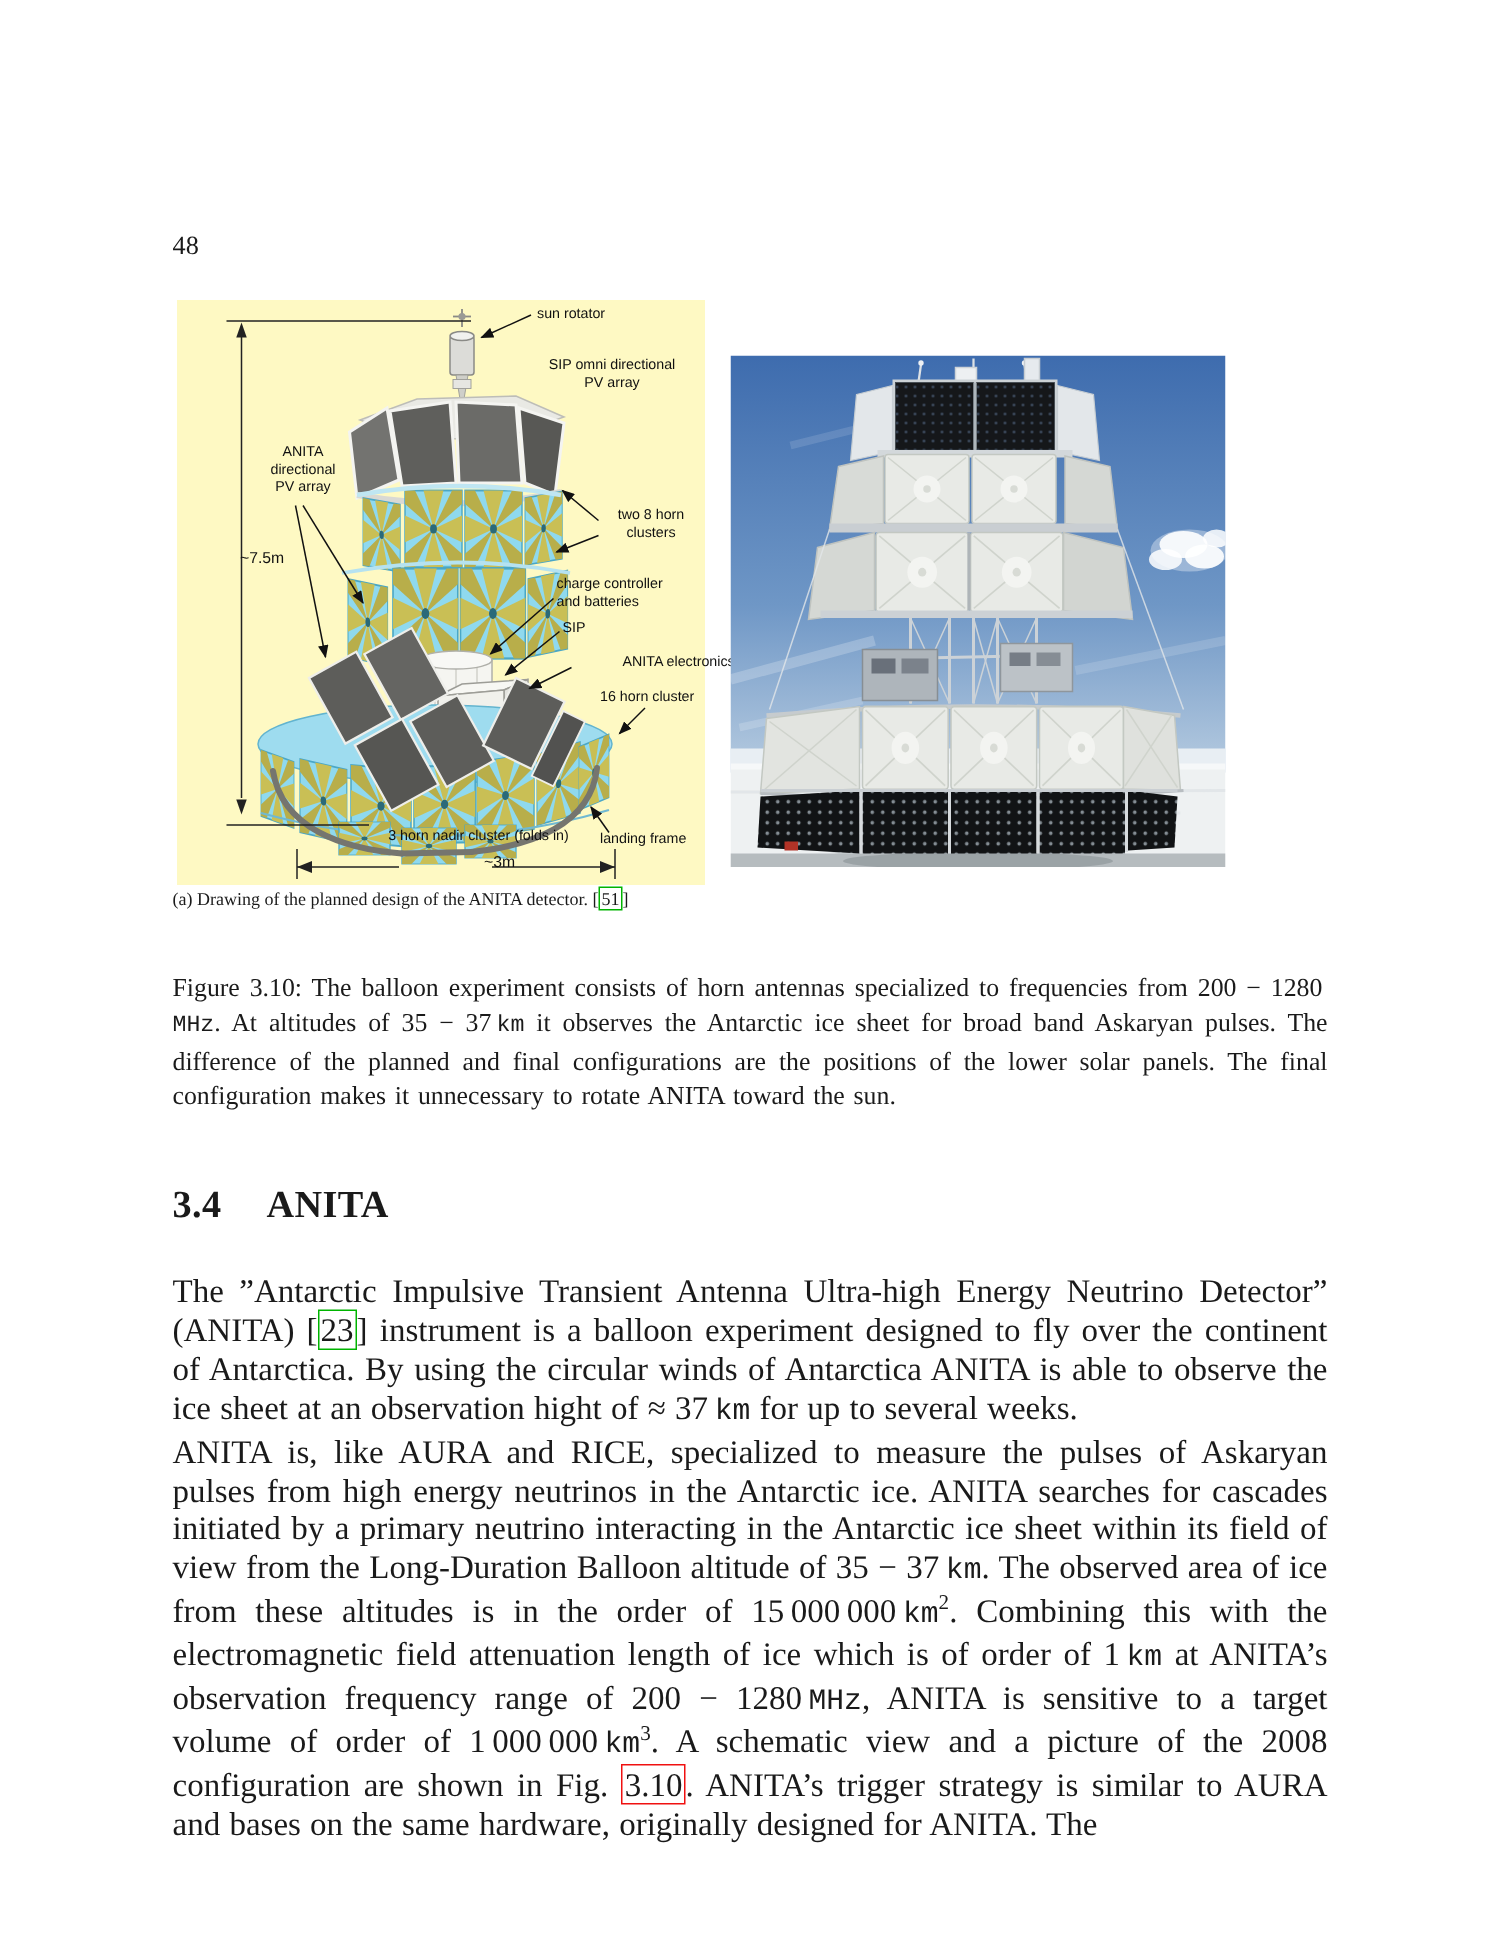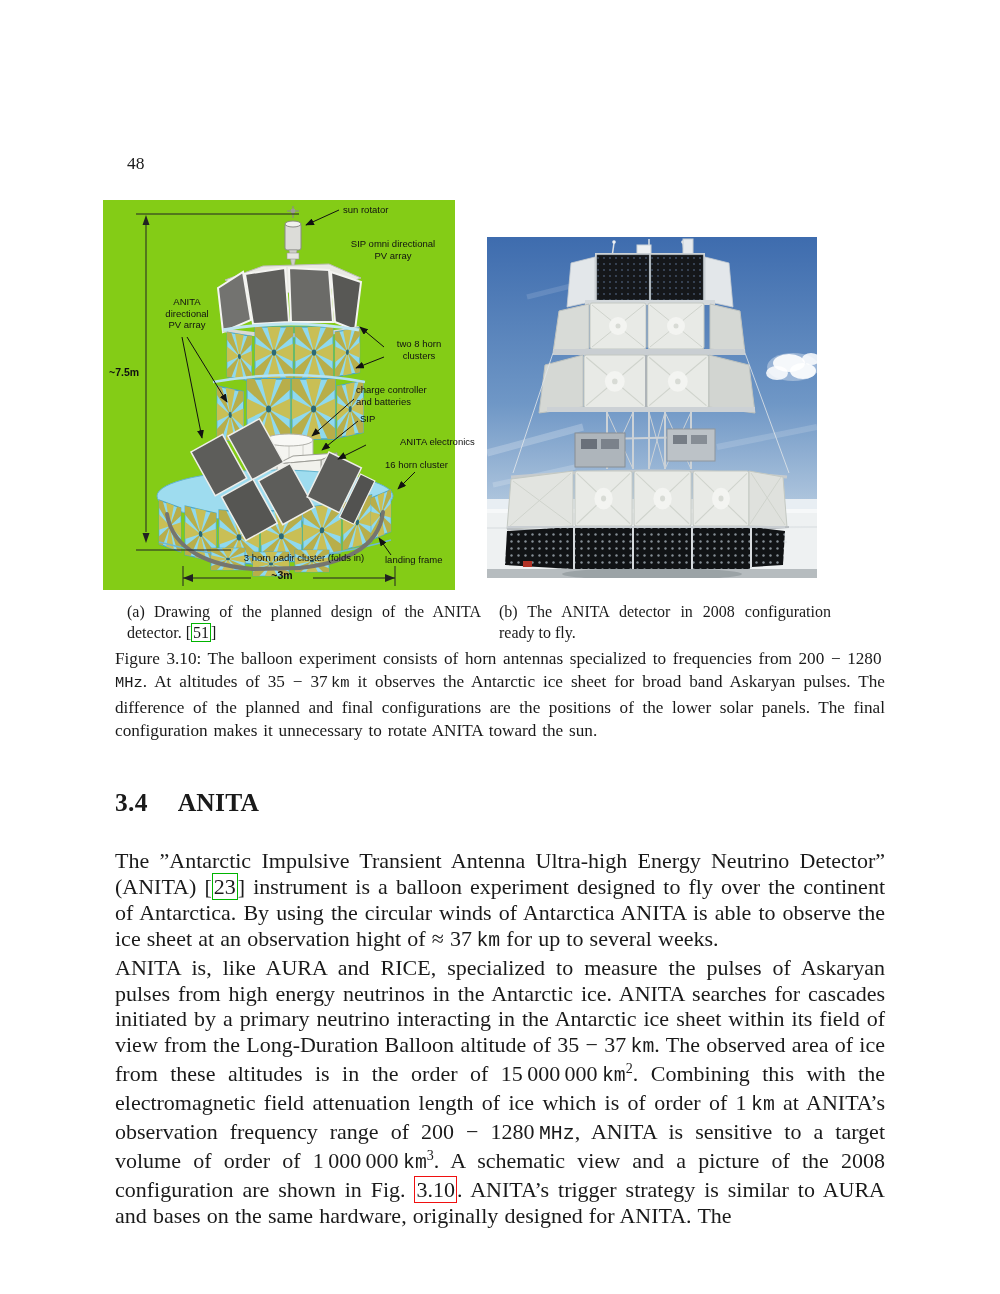--- a/index.html
+++ b/index.html
@@ -1,29 +1,29 @@
 <!DOCTYPE html>
 <html><head>
 <meta charset="utf-8">
 <style>
   html,body{margin:0;padding:0;background:#ffffff;}
   .page{position:relative;width:1000px;height:1294px;background:#ffffff;overflow:hidden;
         font-family:"Liberation Serif",serif;color:#1a1a1a;}
   .pagehead{position:absolute;left:115px;top:153px;width:770px;display:flex;
             justify-content:space-between;font-size:17.5px;}
-  .pagehead .num{font-style:normal;margin-left:12px;}
+  .pagehead .num{font-style:normal;}
   .pagehead .chap{font-style:italic;white-space:pre;letter-spacing:.02em;}
-  .subfig-a{position:absolute;left:103px;top:200px;width:352px;height:390px;background:#84cc16;}
+  .subfig-a{position:absolute;left:118px;top:200px;width:352px;height:390px;background:#fef9c3;}
   .subfig-a svg,.subfig-b svg{position:absolute;left:0;top:0;}
   .subfig-b{position:absolute;left:487px;top:237px;width:330px;height:341px;}
   .dl{position:absolute;font-family:"Liberation Sans",sans-serif;font-size:9.5px;line-height:11.5px;
       color:#111;white-space:pre-line;text-align:center;}
   .dl.la{text-align:left;}
-  .dim{font-size:10.5px;font-weight:bold;}
-  .subcap{position:absolute;margin:12px;font-size:16px;line-height:21px;text-align:justify;}
+  .dim{font-size:10.5px;font-weight:normal;margin-left:36px;}
+  .subcap{position:absolute;margin:0;font-size:12px;line-height:21px;text-align:justify;}
   .subcap-a{left:115px;top:589px;width:354px;}
   .subcap-b{left:487px;top:589px;width:332px;}
   .figcap{position:absolute;left:115px;top:647px;width:770px;margin:0;
           font-size:17.2px;line-height:23.3px;text-align:justify;word-spacing:.09em;}
   .sect{position:absolute;left:115px;top:788px;margin:0;font-size:25.5px;font-weight:bold;
         letter-spacing:.01em;}
   .sect .snum{margin-right:30px;text-align:center;}
   .bodytext{position:absolute;left:115px;top:848px;width:770px;margin:0;
             font-size:22px;line-height:25.9px;text-align:justify;word-spacing:.03em;}
   .bodytext p{margin:0;}
@@ -381,21 +381,20 @@
         <line x1="146" y1="290" x2="146" y2="332" stroke="#d7dbde" stroke-width="2"></line>
         <line x1="205" y1="290" x2="205" y2="332" stroke="#d7dbde" stroke-width="2"></line>
         <line x1="264" y1="290" x2="264" y2="331" stroke="#d7dbde" stroke-width="2"></line>
         <line x1="20" y1="290" x2="298" y2="290" stroke="#c9ced2" stroke-width="2"></line>
         <rect x="36" y="324" width="9" height="6" fill="#b23327"></rect>
       </g>
     </svg>
   </div>
 
   <p class="subcap subcap-a"><span>(a) Drawing of the planned design of the ANITA detector. [</span><span class="lbox g">51</span><span>]</span></p>
-  <p class="subcap subcap-b">(b) The ANITA detector in 2008 configuration ready to fly.</p>
 
   <p class="figcap"><span>Figure 3.10: The balloon experiment consists of horn antennas specialized to fre­quencies from 200 − 1280 </span><span class="mono">MHz</span><span>. At altitudes of 35 − 37 </span><span class="mono">km</span><span> it observes the Antarctic ice sheet for broad band Askaryan pulses. The difference of the planned and final configurations are the positions of the lower solar panels. The final configuration makes it unnecessary to rotate ANITA toward the sun.</span></p>
 
   <h2 class="sect">
     <span class="snum">3.4</span><span>ANITA</span>
   </h2>
 
   <div class="bodytext">
     <p><span>The ”Antarctic Impulsive Transient Antenna Ultra-high Energy Neutrino Detector” (ANITA) [</span><span class="lbox g">23</span><span>] instrument is a balloon experiment designed to fly over the continent of Antarctica. By using the circular winds of Antarctica ANITA is able to observe the ice sheet at an observation hight of ≈ 37 </span><span class="mono">km</span><span> for up to several weeks.</span></p>
     <p><span>ANITA is, like AURA and RICE, specialized to measure the pulses of Askaryan pulses from high energy neutrinos in the Antarctic ice. ANITA searches for cascades initiated by a primary neutrino interacting in the Antarctic ice sheet within its field of view from the Long-Duration Balloon altitude of 35 − 37 </span><span class="mono">km</span><span>. The observed area of ice from these altitudes is in the order of 15 000 000 </span><span class="mono">km</span><sup>2</sup><span>. Combining this with the electromagnetic field attenuation length of ice which is of order of 1 </span><span class="mono">km</span><span> at ANITA’s observation frequency range of 200 − 1280 </span><span class="mono">MHz</span><span>, ANITA is sensitive to a target volume of order of 1 000 000 </span><span class="mono">km</span><sup>3</sup><span>. A schematic view and a picture of the 2008 configuration are shown in Fig. </span><span class="lbox r">3.10</span><span>. ANITA’s trigger strategy is similar to AURA and bases on the same hardware, originally designed for ANITA. The</span></p>

